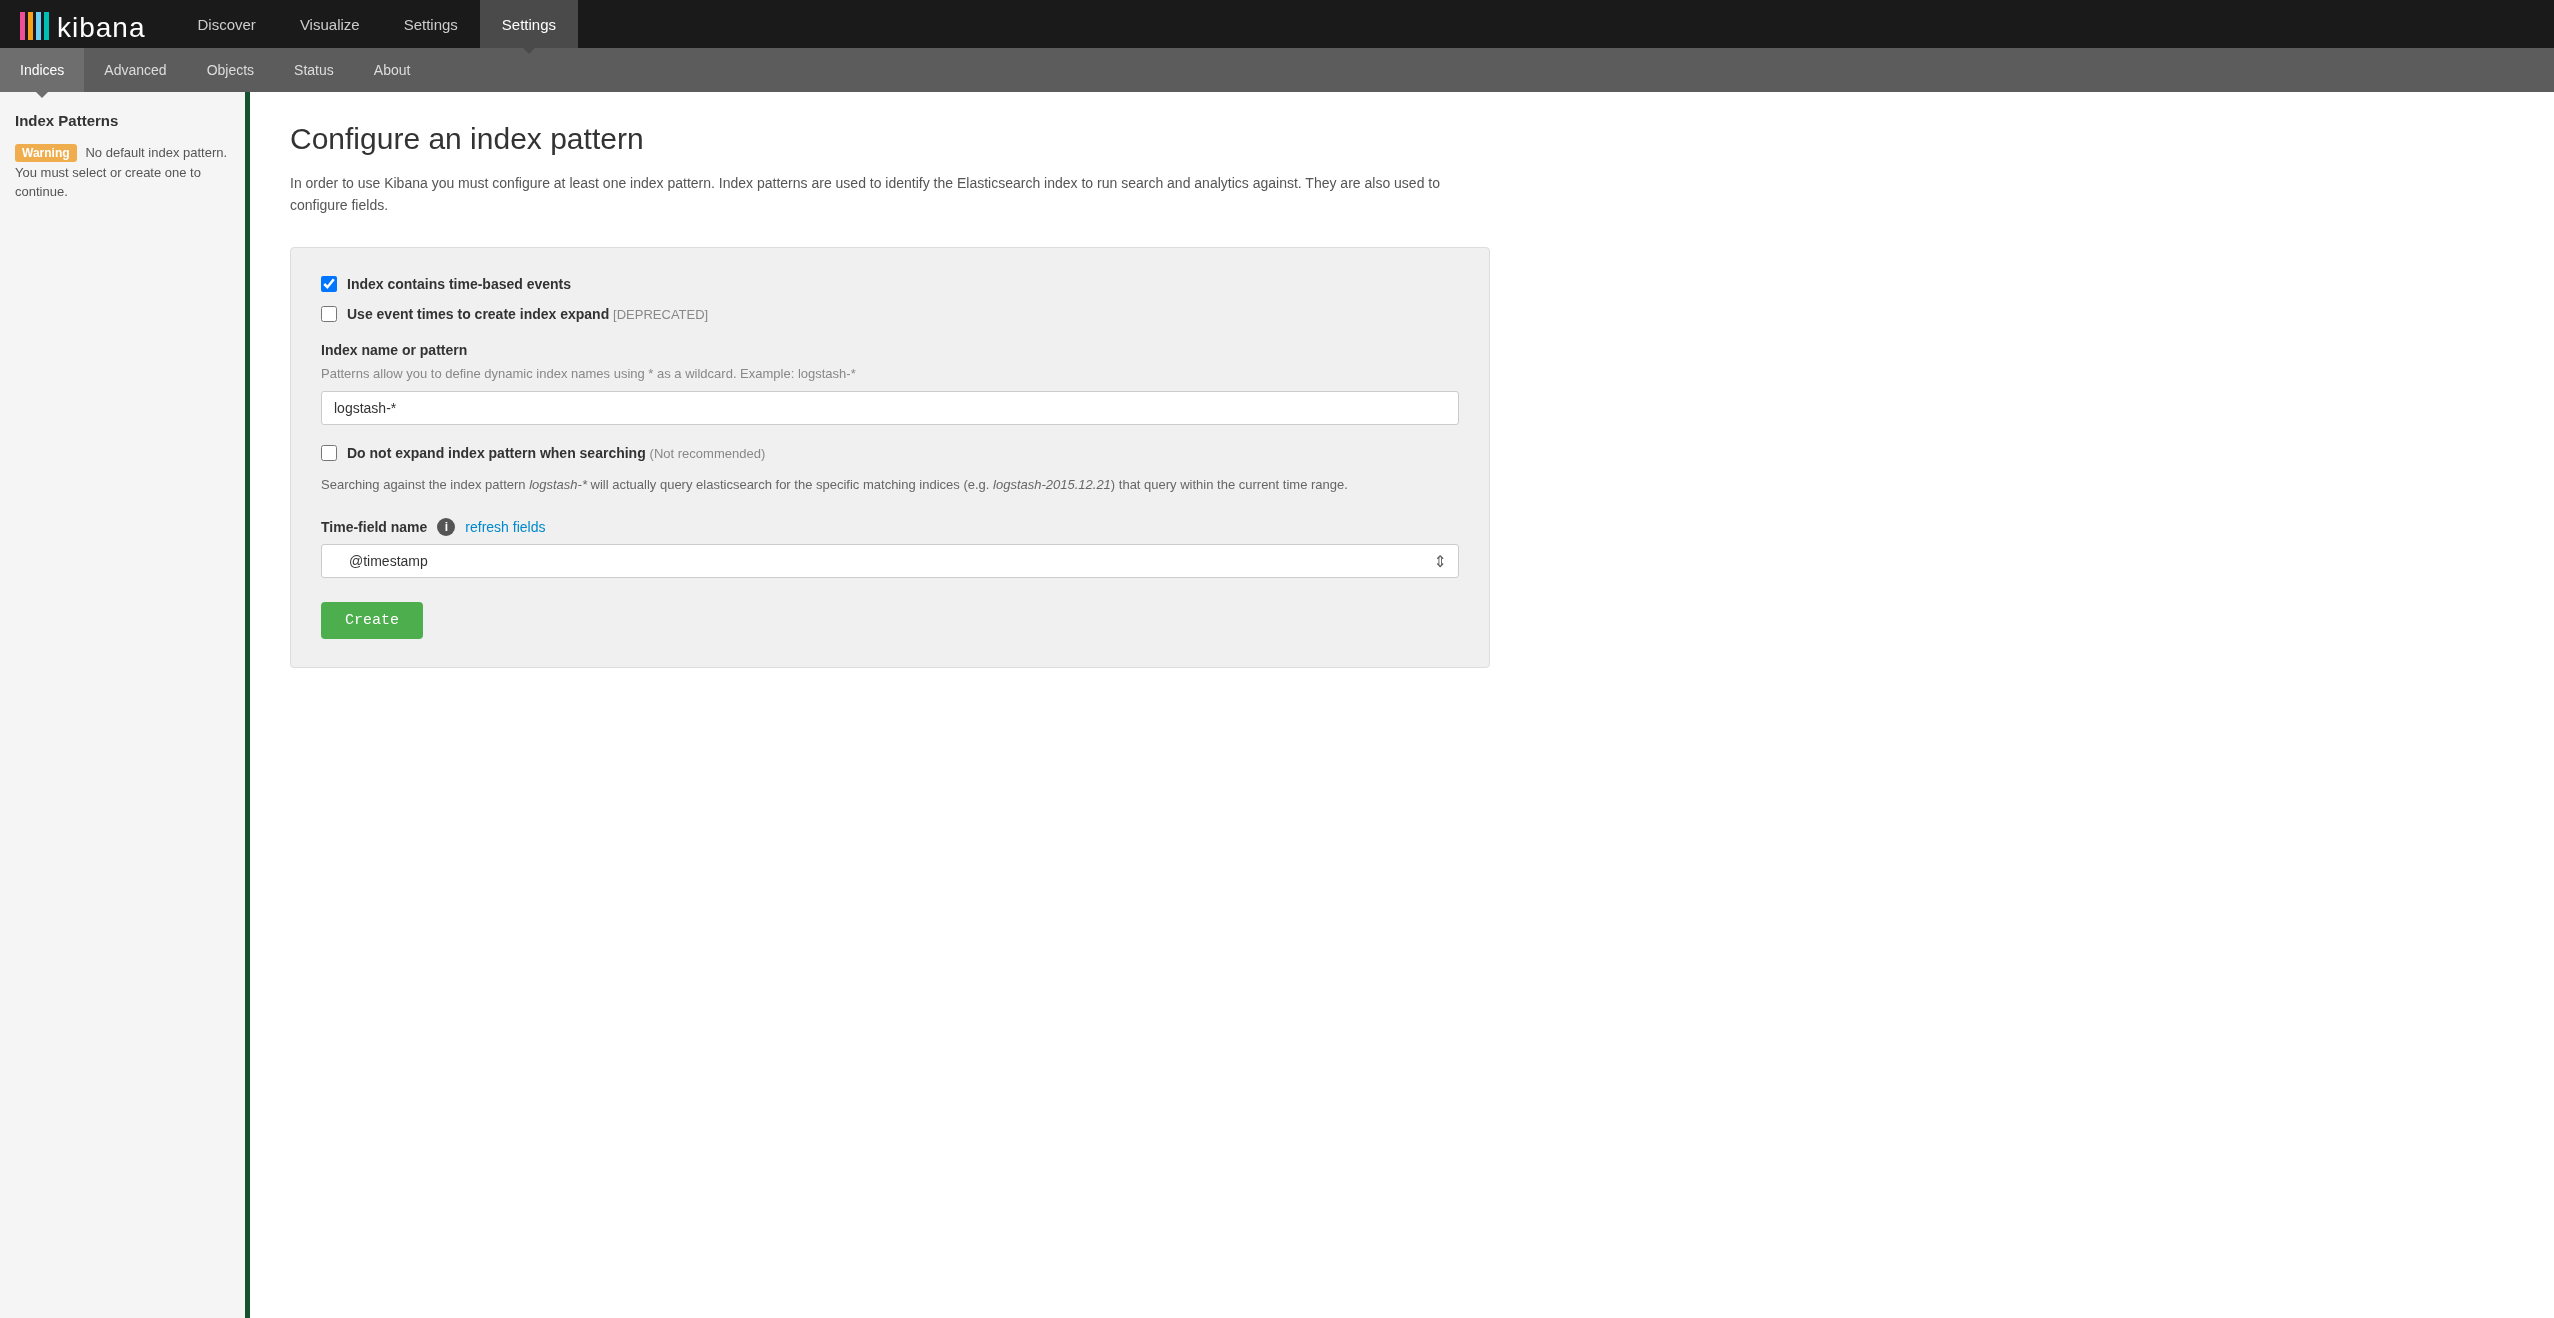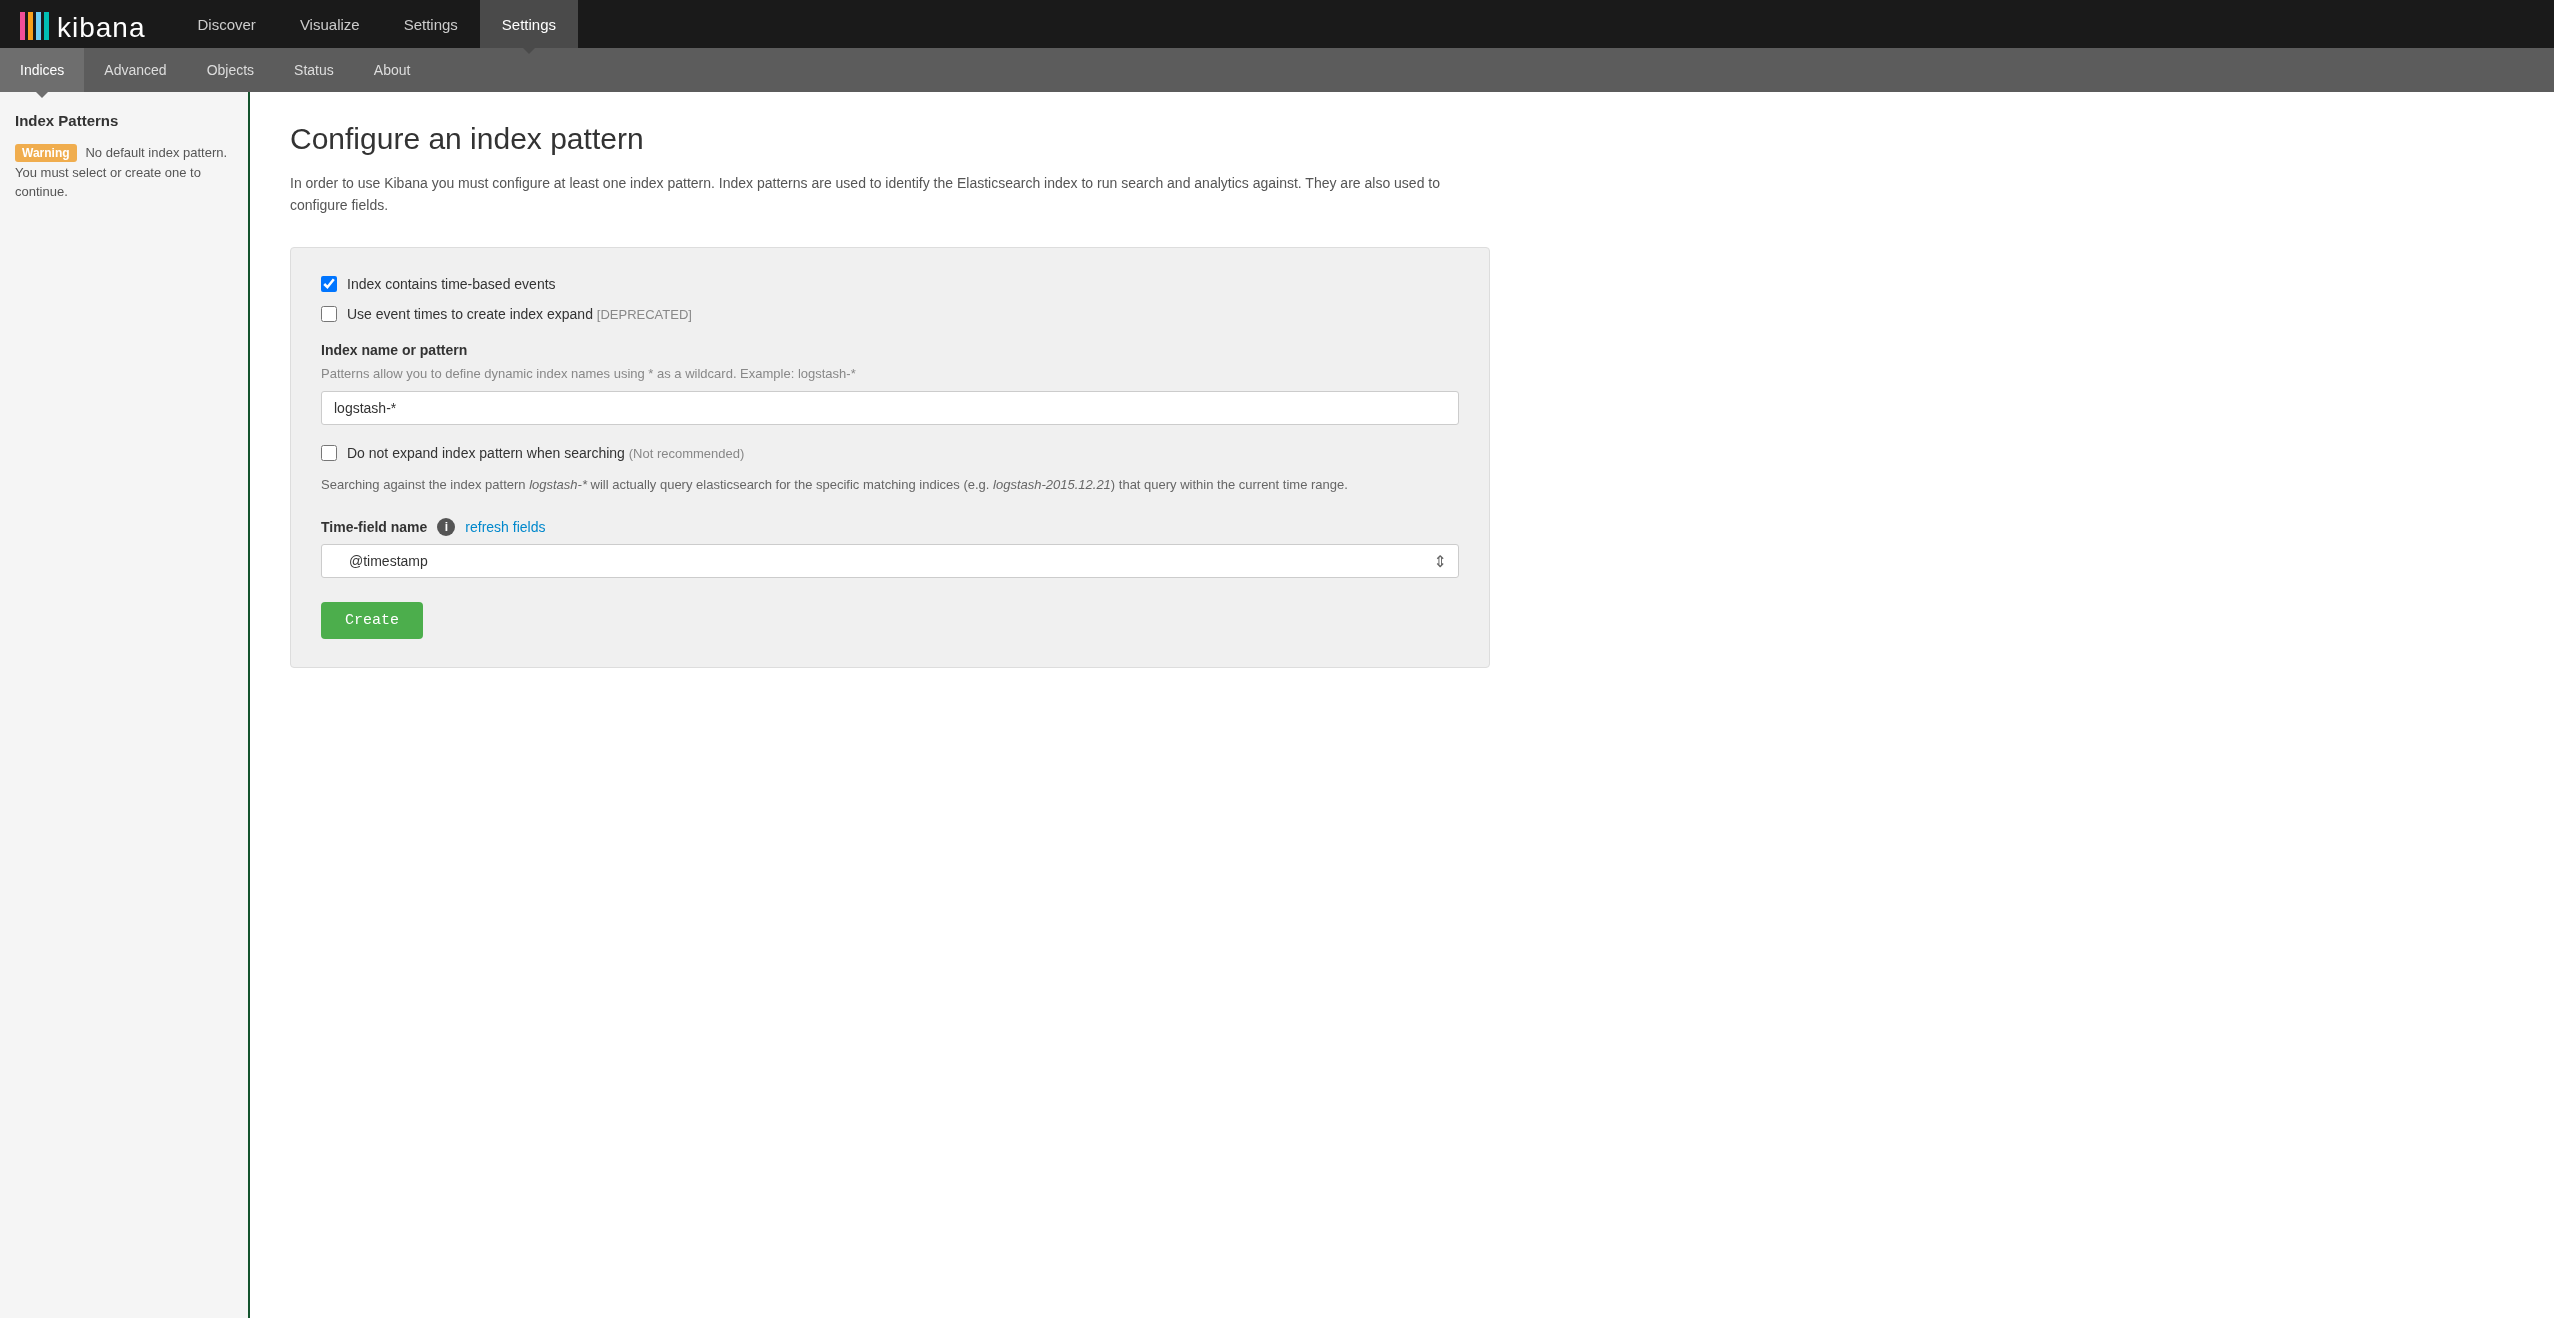--- a/index.html
+++ b/index.html
@@ -111,21 +111,21 @@
     
     #layout {
       display: flex;
       min-height: calc(100vh - 92px);
     }
 
     
     #sidebar {
       width: 250px;
       background: #f5f5f5;
-      border-right: 2px solid #14532d;
+      border-right: 5px solid #14532d;
       padding: 20px 15px;
       flex-shrink: 0;
     }
     #sidebar-title {
       font-size: 15px;
       font-weight: bold;
       color: #333;
       margin-bottom: 14px;
     }
     .warning-badge {
@@ -180,21 +180,21 @@
     .checkbox-row input[type="checkbox"] {
       width: 16px;
       height: 16px;
       margin-right: 10px;
       cursor: pointer;
     }
     .checkbox-label {
       font-size: 14px;
       color: #333;
     }
-    .checkbox-label strong { font-weight: normal; }
+    .checkbox-label strong { font-weight: bold; }
     .checkbox-label .deprecated {
       color: #888;
       font-weight: normal;
       font-size: 13px;
     }
 
     .field-section {
       margin-top: 20px;
     }
     .field-label {

